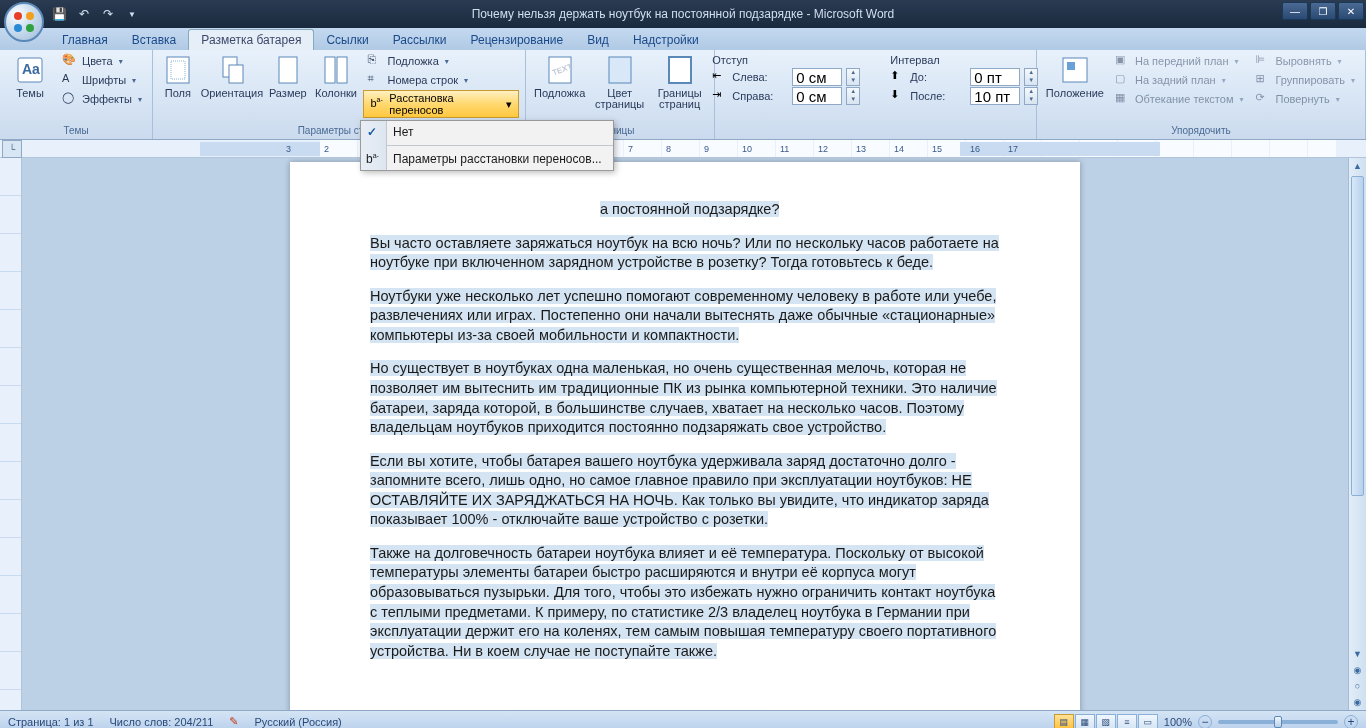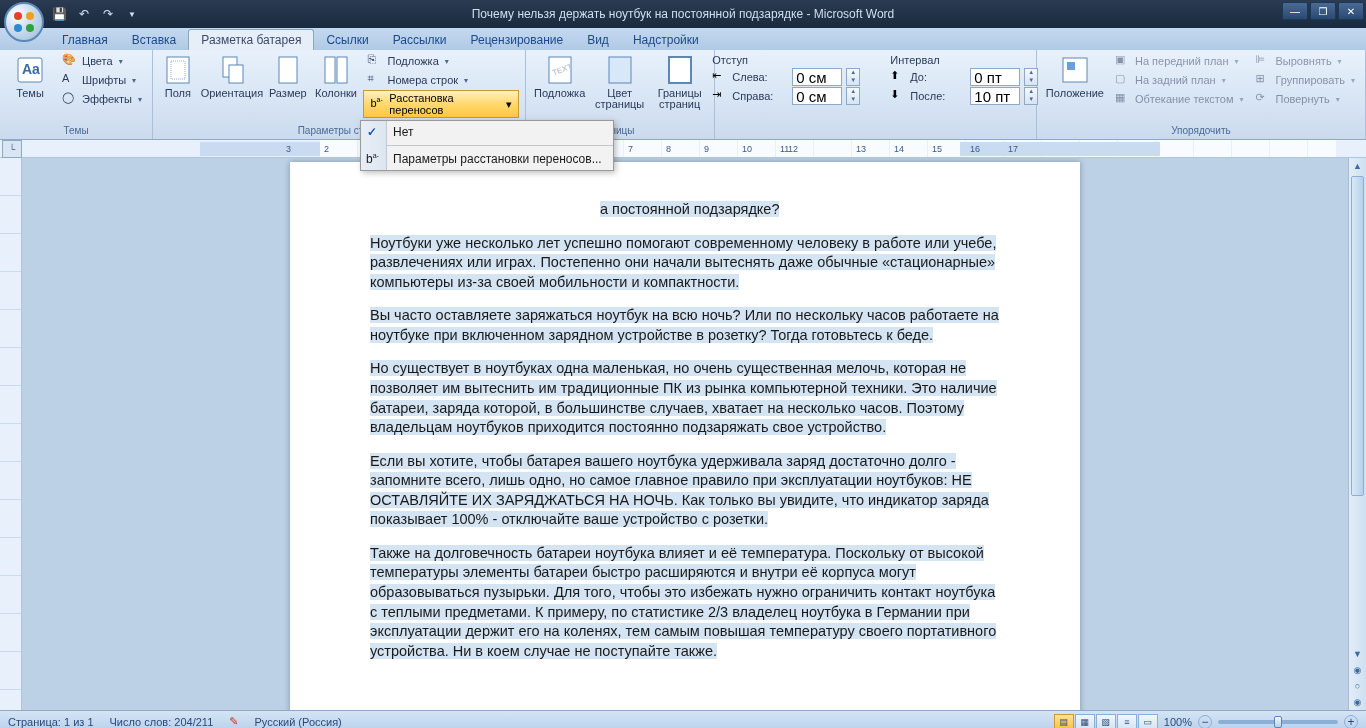--- a/index.html
+++ b/index.html
@@ -352,38 +352,38 @@
       <span class="ruler-num" style="left: 118px;">2</span>
       <span class="ruler-num" style="left: 156px;">3</span>
       <span class="ruler-num" style="left: 194px;">4</span>
       <span class="ruler-num" style="left: 232px;">5</span>
       <span class="ruler-num" style="left: 270px;">6</span>
       <span class="ruler-num" style="left: 308px;">7</span>
       <span class="ruler-num" style="left: 346px;">8</span>
       <span class="ruler-num" style="left: 384px;">9</span>
       <span class="ruler-num" style="left: 422px;">10</span>
       <span class="ruler-num" style="left: 460px;">11</span>
-      <span class="ruler-num" style="left: 468px;">12</span>
+      <span class="ruler-num" style="left: 498px;">12</span>
       <span class="ruler-num" style="left: 536px;">13</span>
       <span class="ruler-num" style="left: 574px;">14</span>
       <span class="ruler-num" style="left: 612px;">15</span>
       <span class="ruler-num" style="left: 650px;">16</span>
       <span class="ruler-num" style="left: 688px;">17</span>
     </div>
 </div>
 
 <div class="workspace">
   <div class="ruler-v">
       <div class="ruler-v-inner"></div>
     </div>
   <div class="doc-area">
     <div class="page">
       <p class="para title" style="padding-left:230px"><span>а постоянной подзарядке?</span></p>
+      <p class="para"><span>Вы часто оставляете заряжаться ноутбук на всю ночь? Или по нескольку часов работаете на ноутбуке при включенном зарядном устройстве в розетку?  Тогда готовьтесь к беде.</span></p>
       <p class="para"><span>Ноутбуки уже несколько лет успешно помогают современному человеку в работе или учебе, развлечениях или играх. Постепенно они начали вытеснять даже обычные «стационарные» компьютеры из-за своей мобильности и компактности.</span></p>
-      <p class="para"><span>Вы часто оставляете заряжаться ноутбук на всю ночь? Или по нескольку часов работаете на ноутбуке при включенном зарядном устройстве в розетку?  Тогда готовьтесь к беде.</span></p>
       <p class="para"><span>Но существует в ноутбуках одна маленькая, но очень существенная мелочь, которая не позволяет им вытеснить им традиционные ПК из рынка компьютерной техники. Это наличие батареи, заряда которой, в большинстве случаев, хватает на несколько часов. Поэтому владельцам ноутбуков приходится постоянно подзаряжать свое устройство.</span></p>
       <p class="para"><span>Если вы хотите, чтобы батарея вашего ноутбука удерживала заряд достаточно долго - запомните всего, лишь одно, но самое главное правило при эксплуатации ноутбуков: НЕ ОСТАВЛЯЙТЕ ИХ ЗАРЯДЖАТЬСЯ НА НОЧЬ. Как только вы увидите, что индикатор заряда  показывает 100% - отключайте ваше устройство с розетки.</span></p>
       <p class="para"><span>Также на долговечность батареи ноутбука влияет и её температура. Поскольку от высокой температуры элементы батареи быстро расширяются и внутри её корпуса могут образовываться пузырьки. Для того, чтобы это избежать нужно ограничить контакт ноутбука с теплыми предметами. К примеру, по статистике 2/3 владелец ноутбука в Германии при эксплуатации держит его на коленях, тем самым повышая температуру своего портативного устройства. Ни в коем случае не поступайте также.</span></p>
     </div>
   </div>
   <div class="scroll-v">
     <div class="scroll-arrow" style="top:0">▲</div>
     <div class="scroll-thumb"></div>
     <div class="scroll-arrow" style="bottom:48px">▼</div>
     <div class="scroll-arrow" style="bottom:32px">◉</div>

